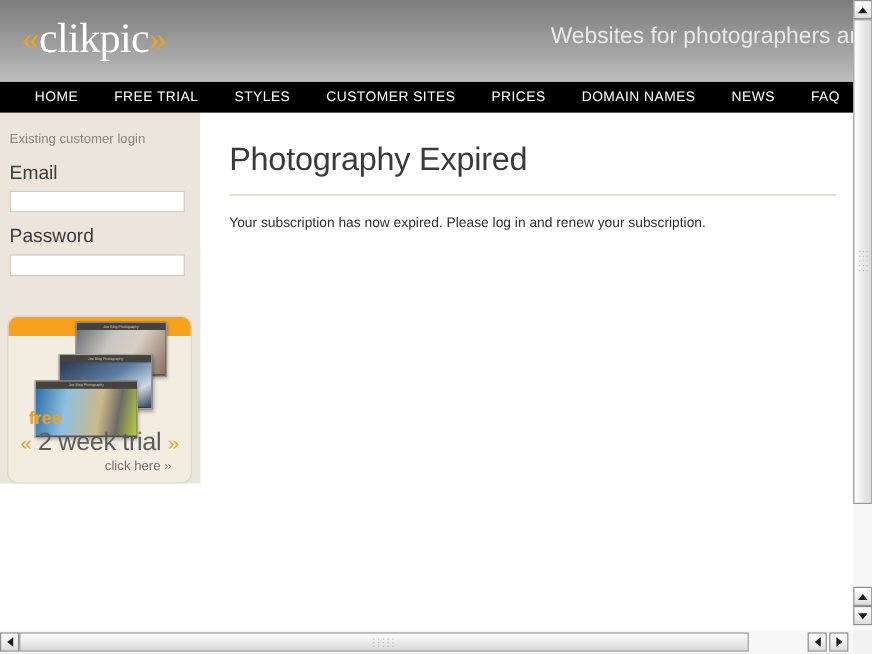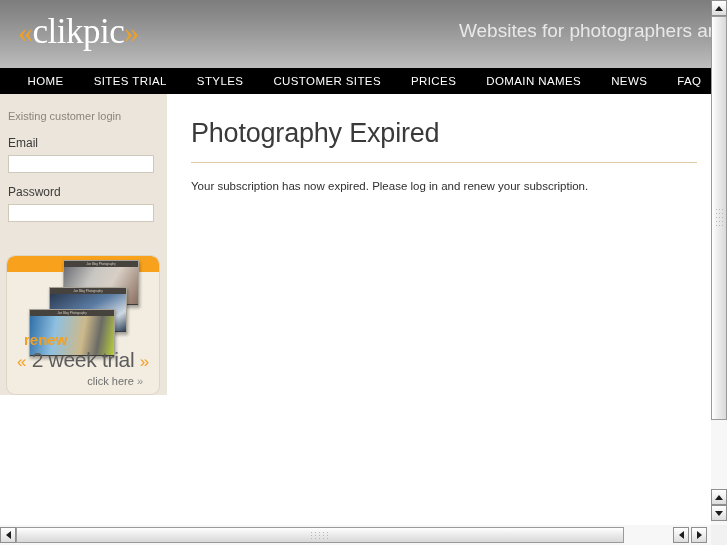--- a/index.html
+++ b/index.html
@@ -94,21 +94,21 @@
   }
 
   
   #login-form { padding: 16px 8px 0 8px; }
   .form-note {
     font-size: 11px;
     color: #8a8579;
     margin-bottom: 14px;
   }
   .form-label {
-    font-size: 12px;
+    font-size: 16px;
     color: #3b3b3b;
     margin-bottom: 5px;
   }
   .text-input {
     display: block;
     width: 146px;
     height: 18px;
     box-sizing: border-box;
     border: 1px solid #cfc8bb;
     background: #ffffff;
@@ -308,21 +308,21 @@
 
   <div id="site-header">
     <div id="logo">
       <span class="guill">«</span><span>clikpic</span><span class="guill">»</span>
     </div>
     <div id="tagline">Websites for photographers and</div>
   </div>
 
   <nav id="main-nav">
     <a href="#">HOME</a>
-    <a href="#">SITES TRIAL</a>
+    <a href="#">FREE TRIAL</a>
     <a href="#">STYLES</a>
     <a href="#">CUSTOMER SITES</a>
     <a href="#">PRICES</a>
     <a href="#">DOMAIN NAMES</a>
     <a href="#">NEWS</a>
     <a href="#">FAQ</a>
   </nav>
 
   <div id="columns">
 
@@ -351,21 +351,21 @@
             <div class="bar">Joe Blog Photography</div>
             <div class="shot-b"></div>
           </div>
           <div class="thumb thumb-c">
             <div class="bar">Joe Blog Photography</div>
             <div class="shot-c"></div>
           </div>
         </div>
 
         <div id="promo-text">
-          <div id="promo-free">renew</div>
+          <div id="promo-free">free</div>
           <div id="promo-main"><span class="g">«</span> <span>2 week trial</span> <span class="g">»</span></div>
           <div id="promo-click"><span>click here</span> <span class="g">»</span></div>
         </div>
       </div>
 
     </aside>
 
     <main id="content">
       <h1 id="page-title">Photography Expired</h1>
       <hr id="title-rule">

